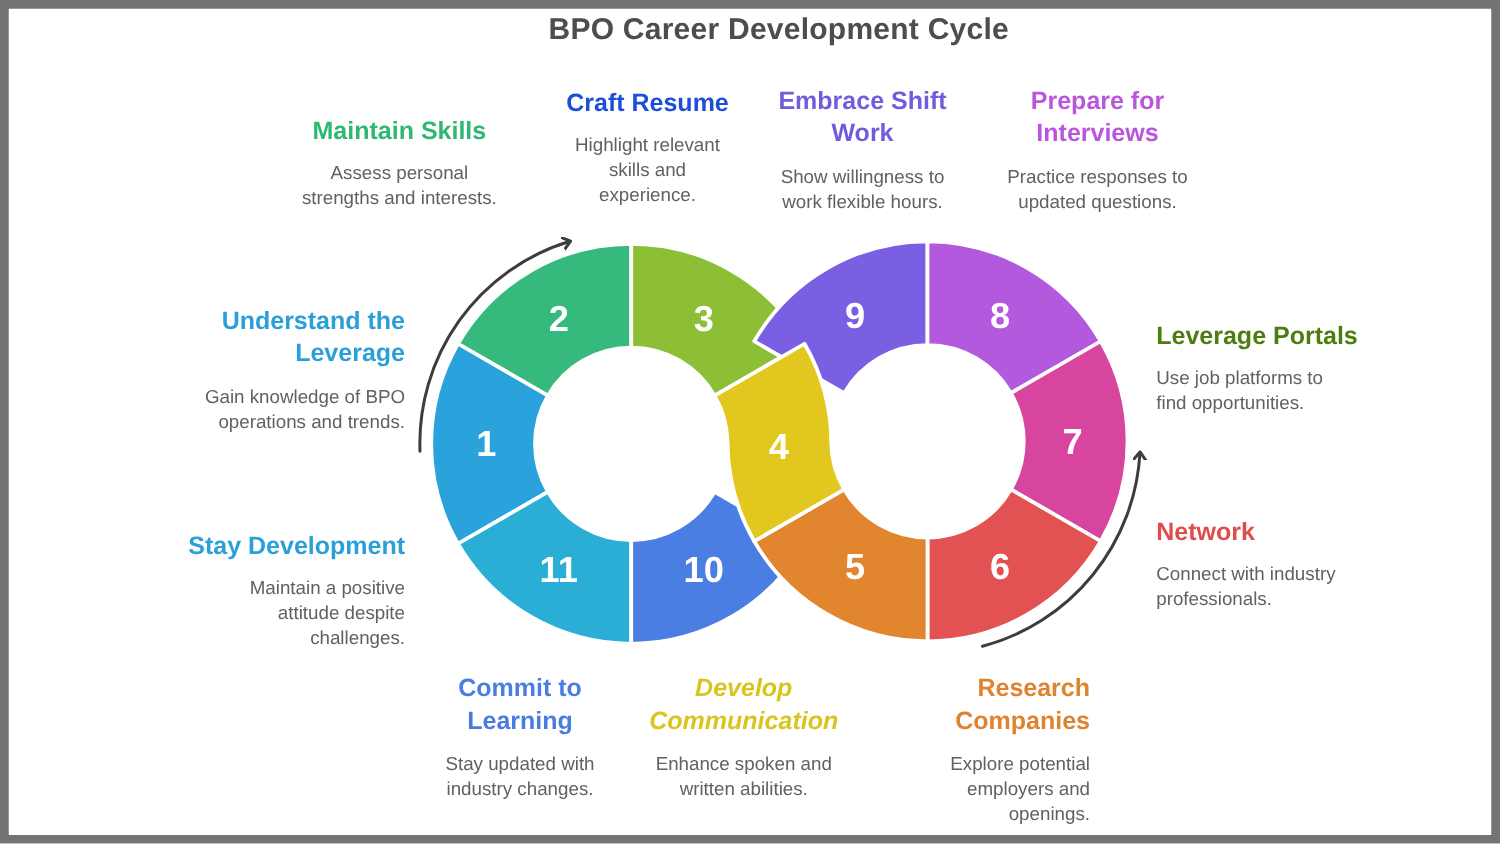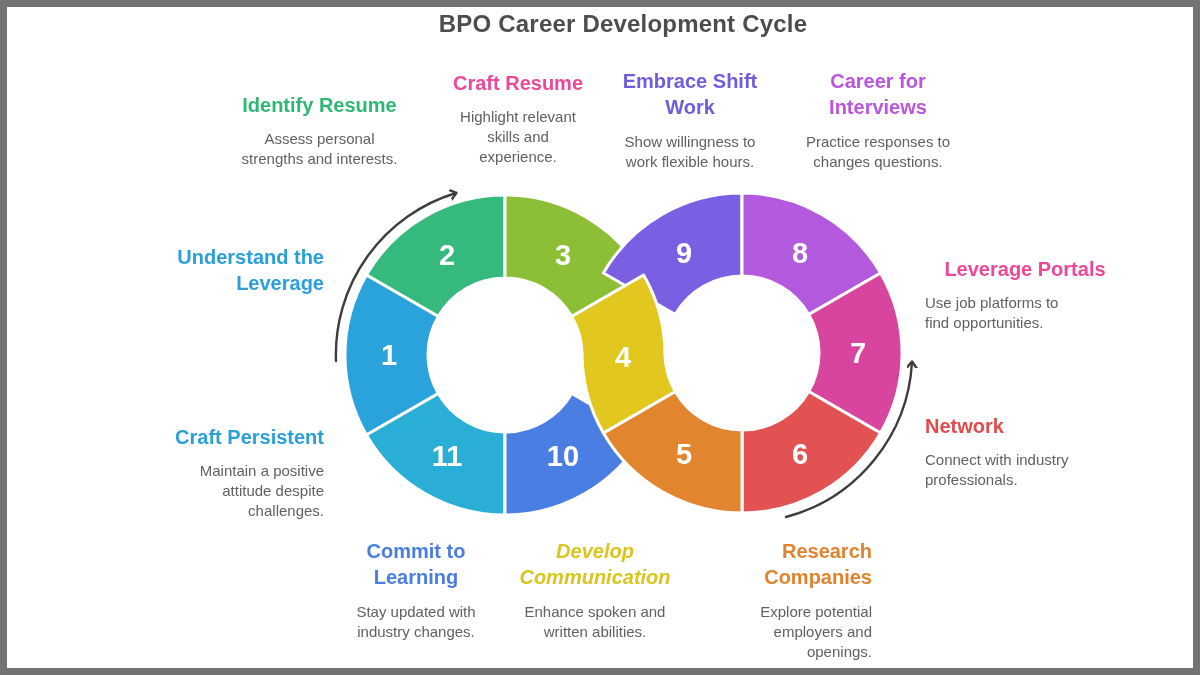--- a/index.html
+++ b/index.html
@@ -63,53 +63,55 @@
         <text x="858" y="353" dy="0.35em" text-anchor="middle" fill="#ffffff" font-family="&quot;Liberation Sans&quot;,sans-serif" font-size="29" font-weight="700">7</text>
         <text x="800" y="453.4589468389949" dy="0.35em" text-anchor="middle" fill="#ffffff" font-family="&quot;Liberation Sans&quot;,sans-serif" font-size="29" font-weight="700">6</text>
         <text x="684" y="453.45894683899485" dy="0.35em" text-anchor="middle" fill="#ffffff" font-family="&quot;Liberation Sans&quot;,sans-serif" font-size="29" font-weight="700">5</text>
         <text x="623" y="357" dy="0.35em" text-anchor="middle" fill="#ffffff" font-family="&quot;Liberation Sans&quot;,sans-serif" font-size="29" font-weight="700">4</text>
       </g>
     <path id="flow-arrow-left" d="M 336,361 A 169 169 0 0 1 456,193" fill="none" stroke="#3d3d3d" stroke-width="2.4" stroke-linecap="round" marker-end="url(#ah)"></path>
     <path id="flow-arrow-right" d="M 786,517 A 170 170 0 0 0 912,362" fill="none" stroke="#3d3d3d" stroke-width="2.4" stroke-linecap="round" marker-end="url(#ah)"></path>
   </svg>
 
   <div class="step ctr" id="lbl-identify">
-    <h2 style="color: rgb(46, 184, 115);">Identify Resume</h2>
+    <h2 style="color: rgb(46, 184, 115);">Maintain Skills</h2>
     <p>Assess personal
 strengths and interests.</p>
   </div>
   <div class="step ctr" id="lbl-craft">
-    <h2 style="color: #ec4899;">Craft Resume</h2>
+    <h2 style="color: #1d4ed8;">Craft Resume</h2>
     <p>Highlight relevant
 skills and
 experience.</p>
   </div>
   <div class="step ctr" id="lbl-embrace">
     <h2 style="color: rgb(111, 93, 221);">Embrace Shift
 Work</h2>
     <p>Show willingness to
 work flexible hours.</p>
   </div>
   <div class="step ctr" id="lbl-prepare">
-    <h2 style="color: rgb(187, 85, 221);">Career for
+    <h2 style="color: rgb(187, 85, 221);">Prepare for
 Interviews</h2>
     <p>Practice responses to
-changes questions.</p>
+updated questions.</p>
   </div>
   <div class="step rgt" id="lbl-understand">
     <h2 style="color: rgb(42, 159, 216);">Understand the
 Leverage</h2>
+    <p>Gain knowledge of BPO
+operations and trends.</p>
   </div>
   <div class="step lft" id="lbl-leverage">
-    <h2 style="color: #ec4899; text-align: center;">Leverage Portals</h2>
+    <h2 style="color: #4d7c0f;">Leverage Portals</h2>
     <p>Use job platforms to
 find opportunities.</p>
   </div>
   <div class="step rgt" id="lbl-stay">
-    <h2 style="color: rgb(42, 159, 216);">Craft Persistent</h2>
+    <h2 style="color: rgb(42, 159, 216);">Stay Development</h2>
     <p>Maintain a positive
 attitude despite
 challenges.</p>
   </div>
   <div class="step ctr" id="lbl-commit">
     <h2 style="color: rgb(74, 125, 224);">Commit to
 Learning</h2>
     <p>Stay updated with
 industry changes.</p>
   </div>

